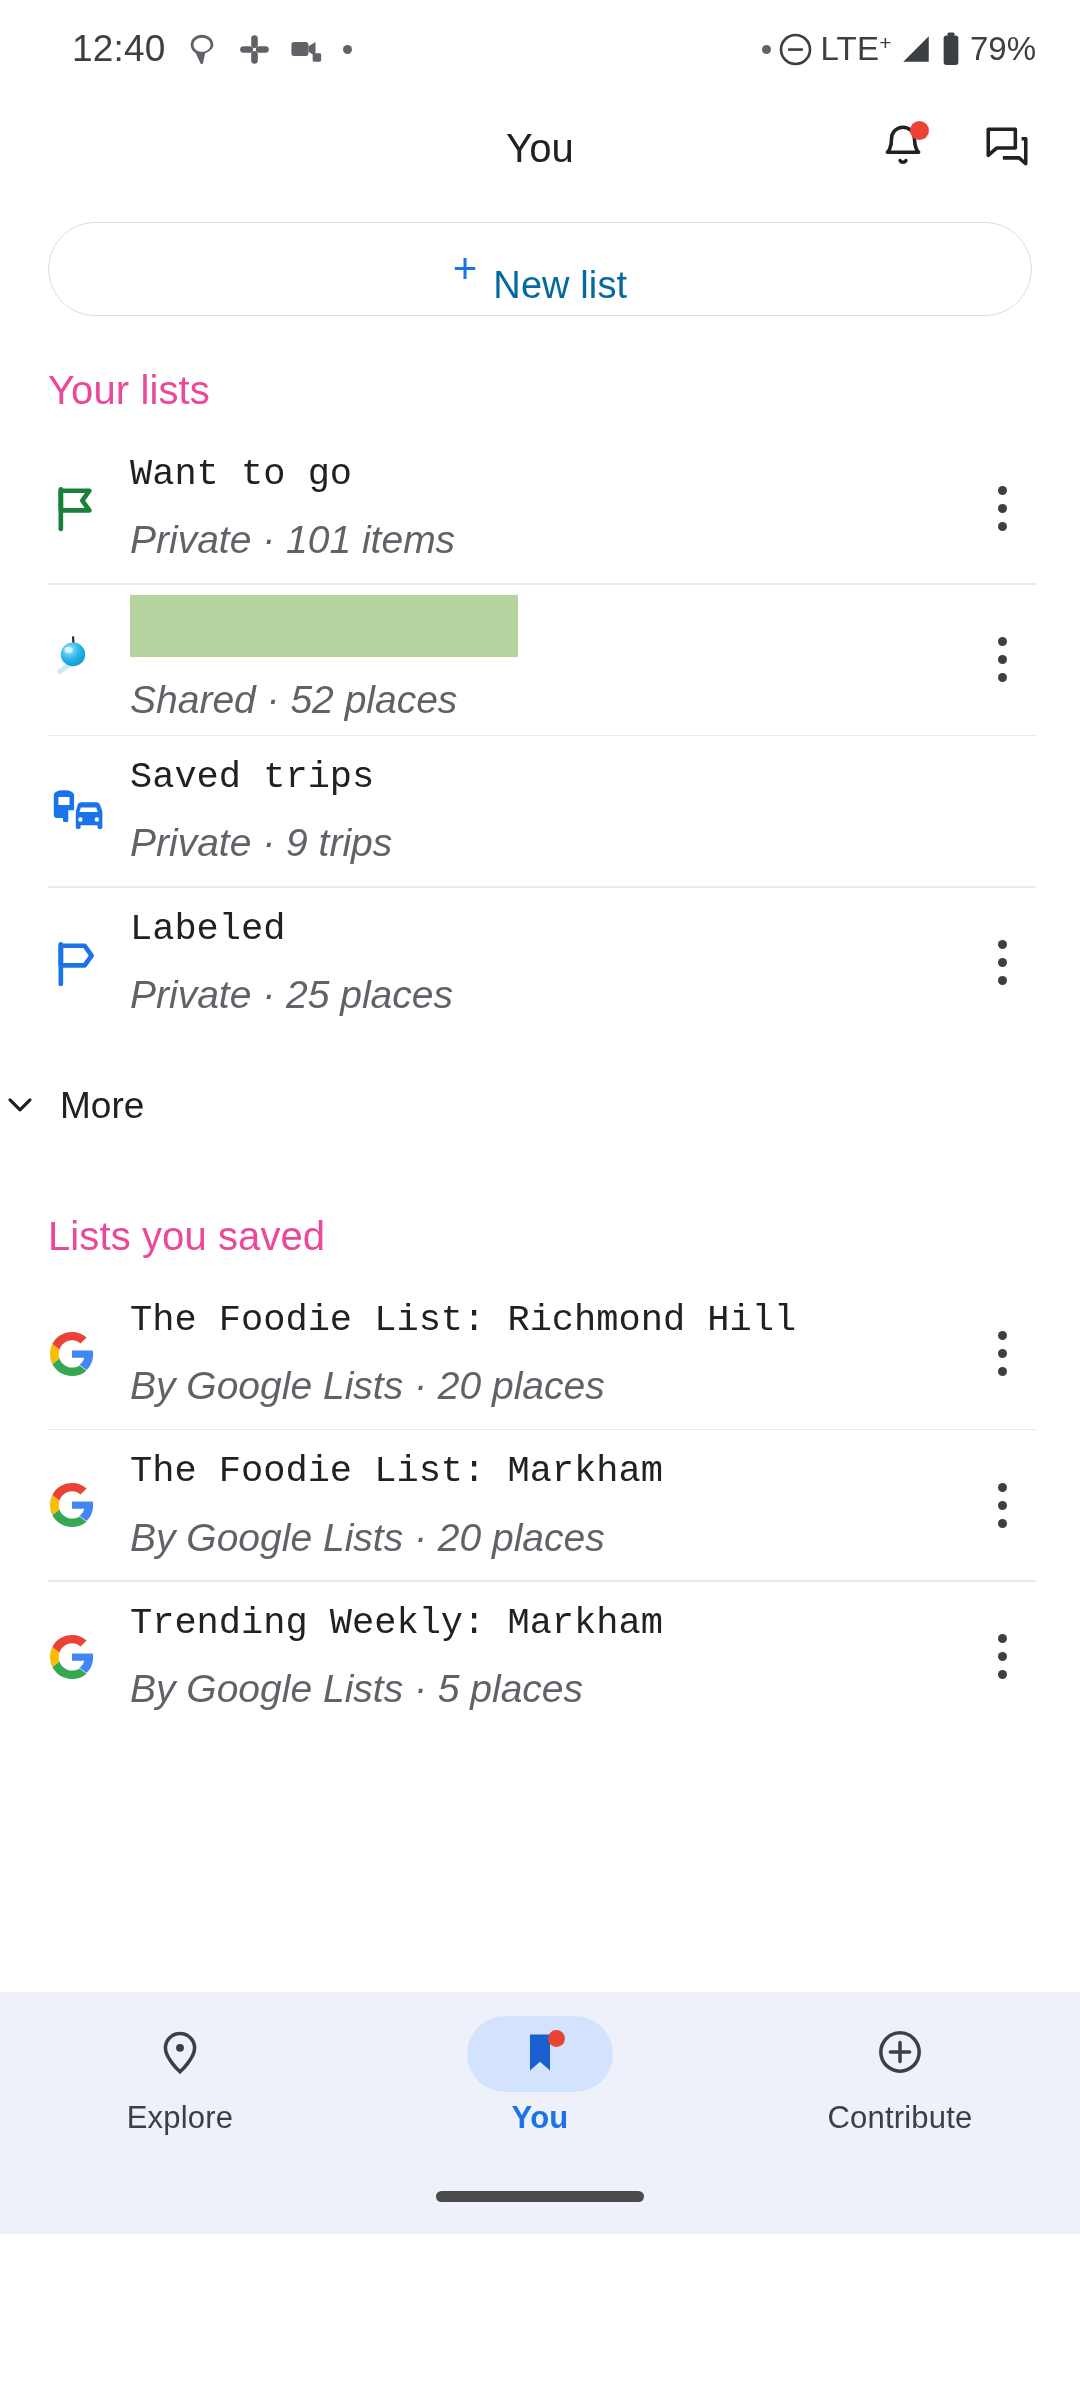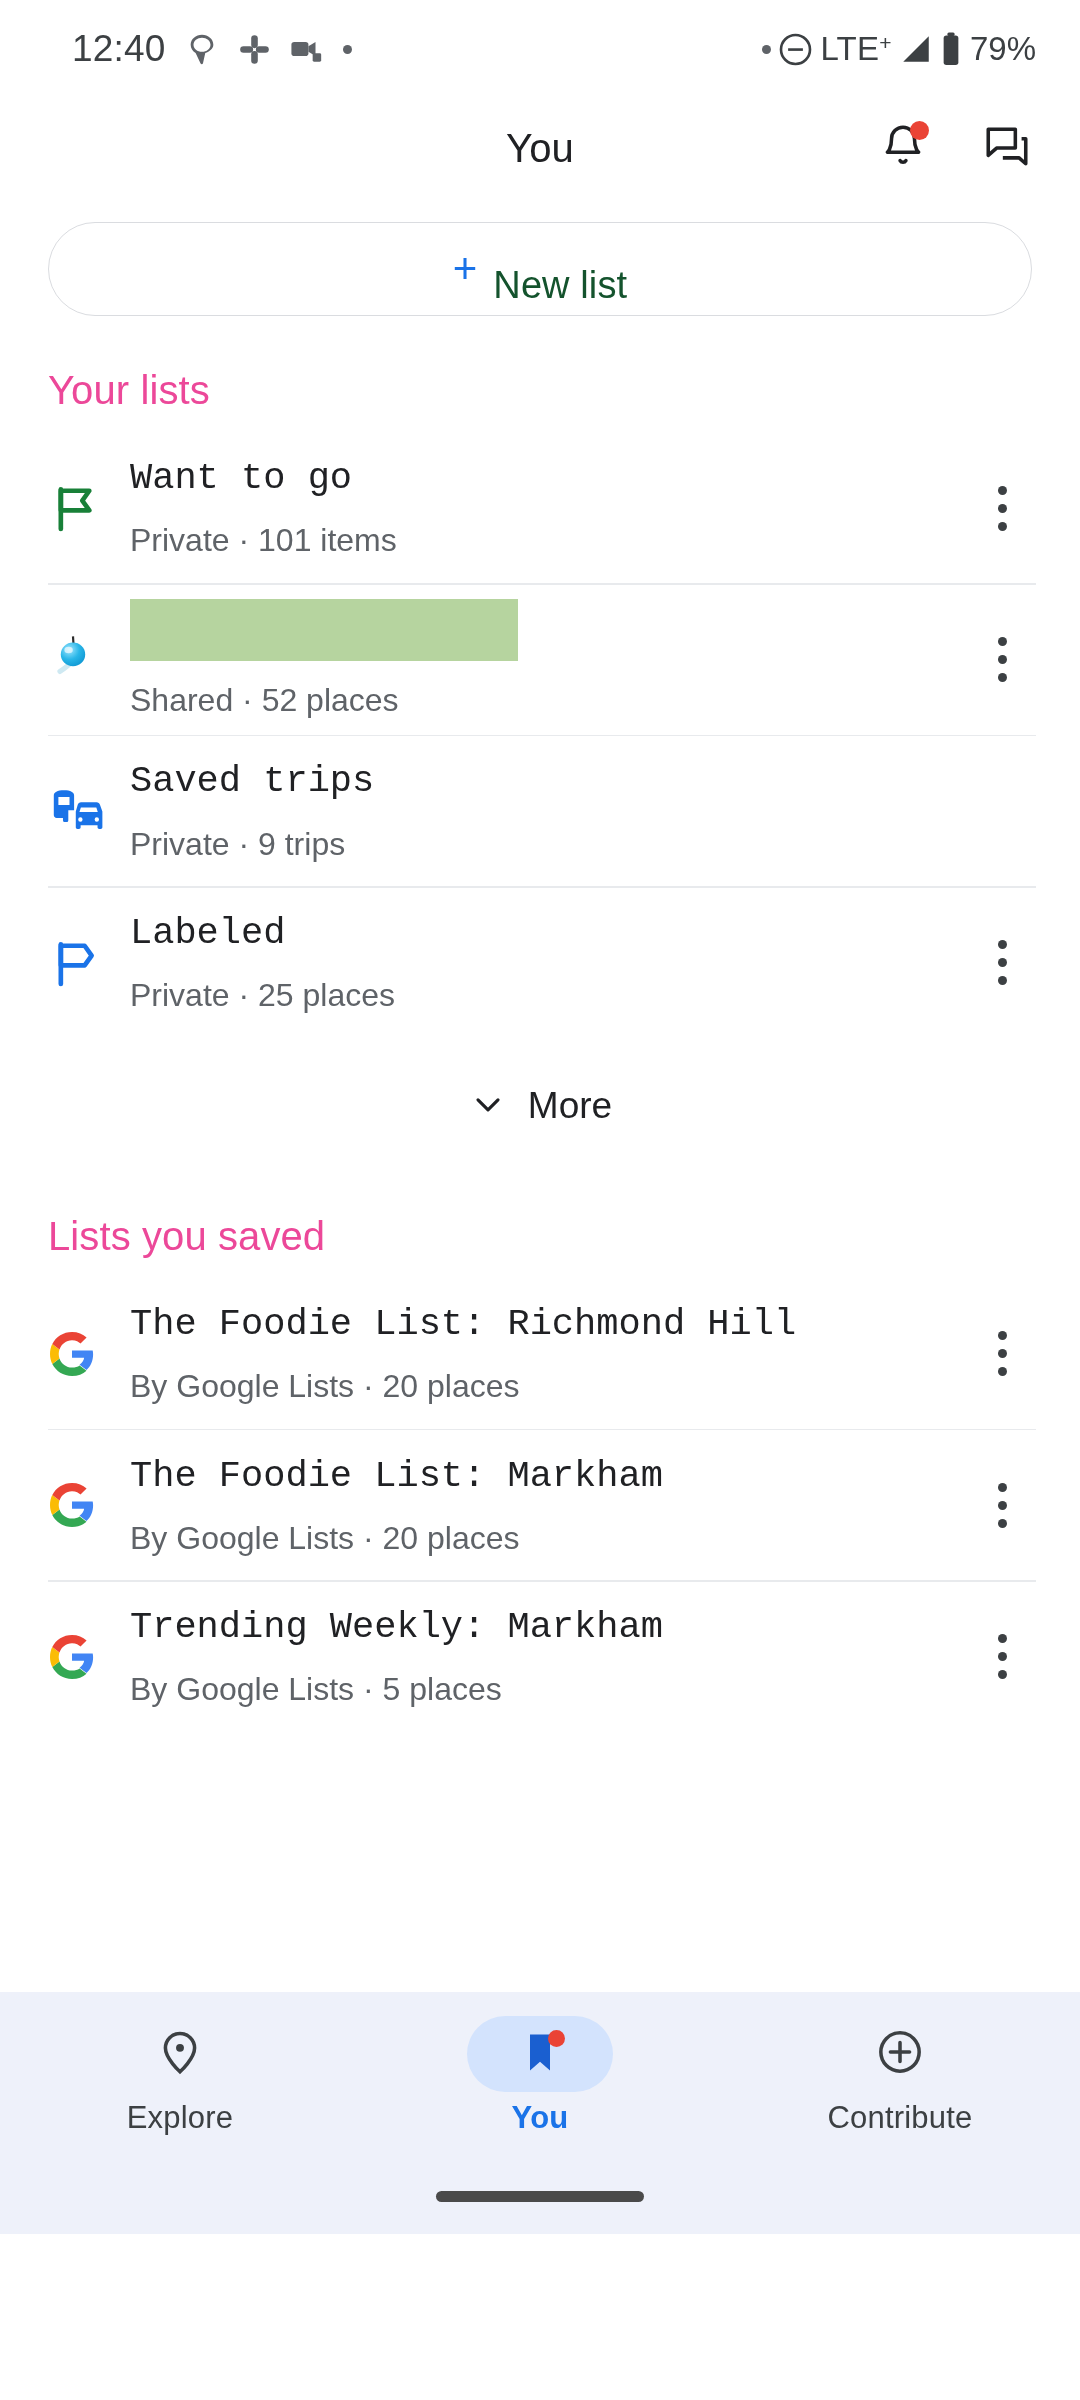--- a/index.html
+++ b/index.html
@@ -82,21 +82,21 @@
   .newlist-btn {
     height: 94px;
     border: 1.6px solid #dadce0;
     border-radius: 48px;
     display: flex; align-items: center; justify-content: center;
     gap: 16px;
     background: #fff;
     color: #1a73e8;
   }
   .newlist-plus { font-size: 42px; line-height: 1; font-weight: 400; color: #1a73e8; }
-  .newlist-label { font-size: 38px; color: #14532d; letter-spacing: .1px; margin-top: 32px; }
+  .newlist-label { font-size: 38px; color: #0369a1; letter-spacing: .1px; margin-top: 32px; }
 
   
   .section-title {
     font-size: 40px; color: #ec4899; font-weight: 400;
     padding: 52px 48px 20px 48px;
     letter-spacing: .1px;
   }
   .section-title.second { padding-top: 66px; }
 
   
@@ -118,42 +118,43 @@
     white-space: nowrap; overflow: hidden; font-family: Liberation Mono, monospace;
   }
   .row-title.redacted {
     background: #b6d49f;
     display: inline-block;
     width: 388px; height: 62px;
     vertical-align: middle;
     color: transparent;
   }
   .row-sub {
-    font-size: 32px; color: #5f6368; margin-top: 20px; line-height: 1.2;
+    font-size: 39px; color: #5f6368; margin-top: 20px; line-height: 1.2;
     white-space: nowrap;
+    font-style: italic;
   }
   .row-menu {
     width: 76px; min-width: 76px; height: 100px;
     display: flex; flex-direction: column;
     align-items: center; justify-content: center; gap: 9px;
     border-radius: 50%;
   }
   .row-menu i {
     width: 9px; height: 9px; border-radius: 50%; background: #3c4043;
     display: block;
   }
   .row-menu.hidden { visibility: hidden; }
   .divider {
     height: 1.6px; background: #e8eaed;
     margin: 0 44px 0 48px;
   }
 
   
   .more-wrap {
-    display: flex; align-items: center; justify-content: center;
+    display: flex; align-items: center; 
     gap: 20px;
     padding: 46px 0 20px 0;
     flex: 0 0 auto;
   }
   .more-label { font-size: 37px; color: #202124; }
 
   
   .g-logo { width: 48px; height: 48px; }
 
   

